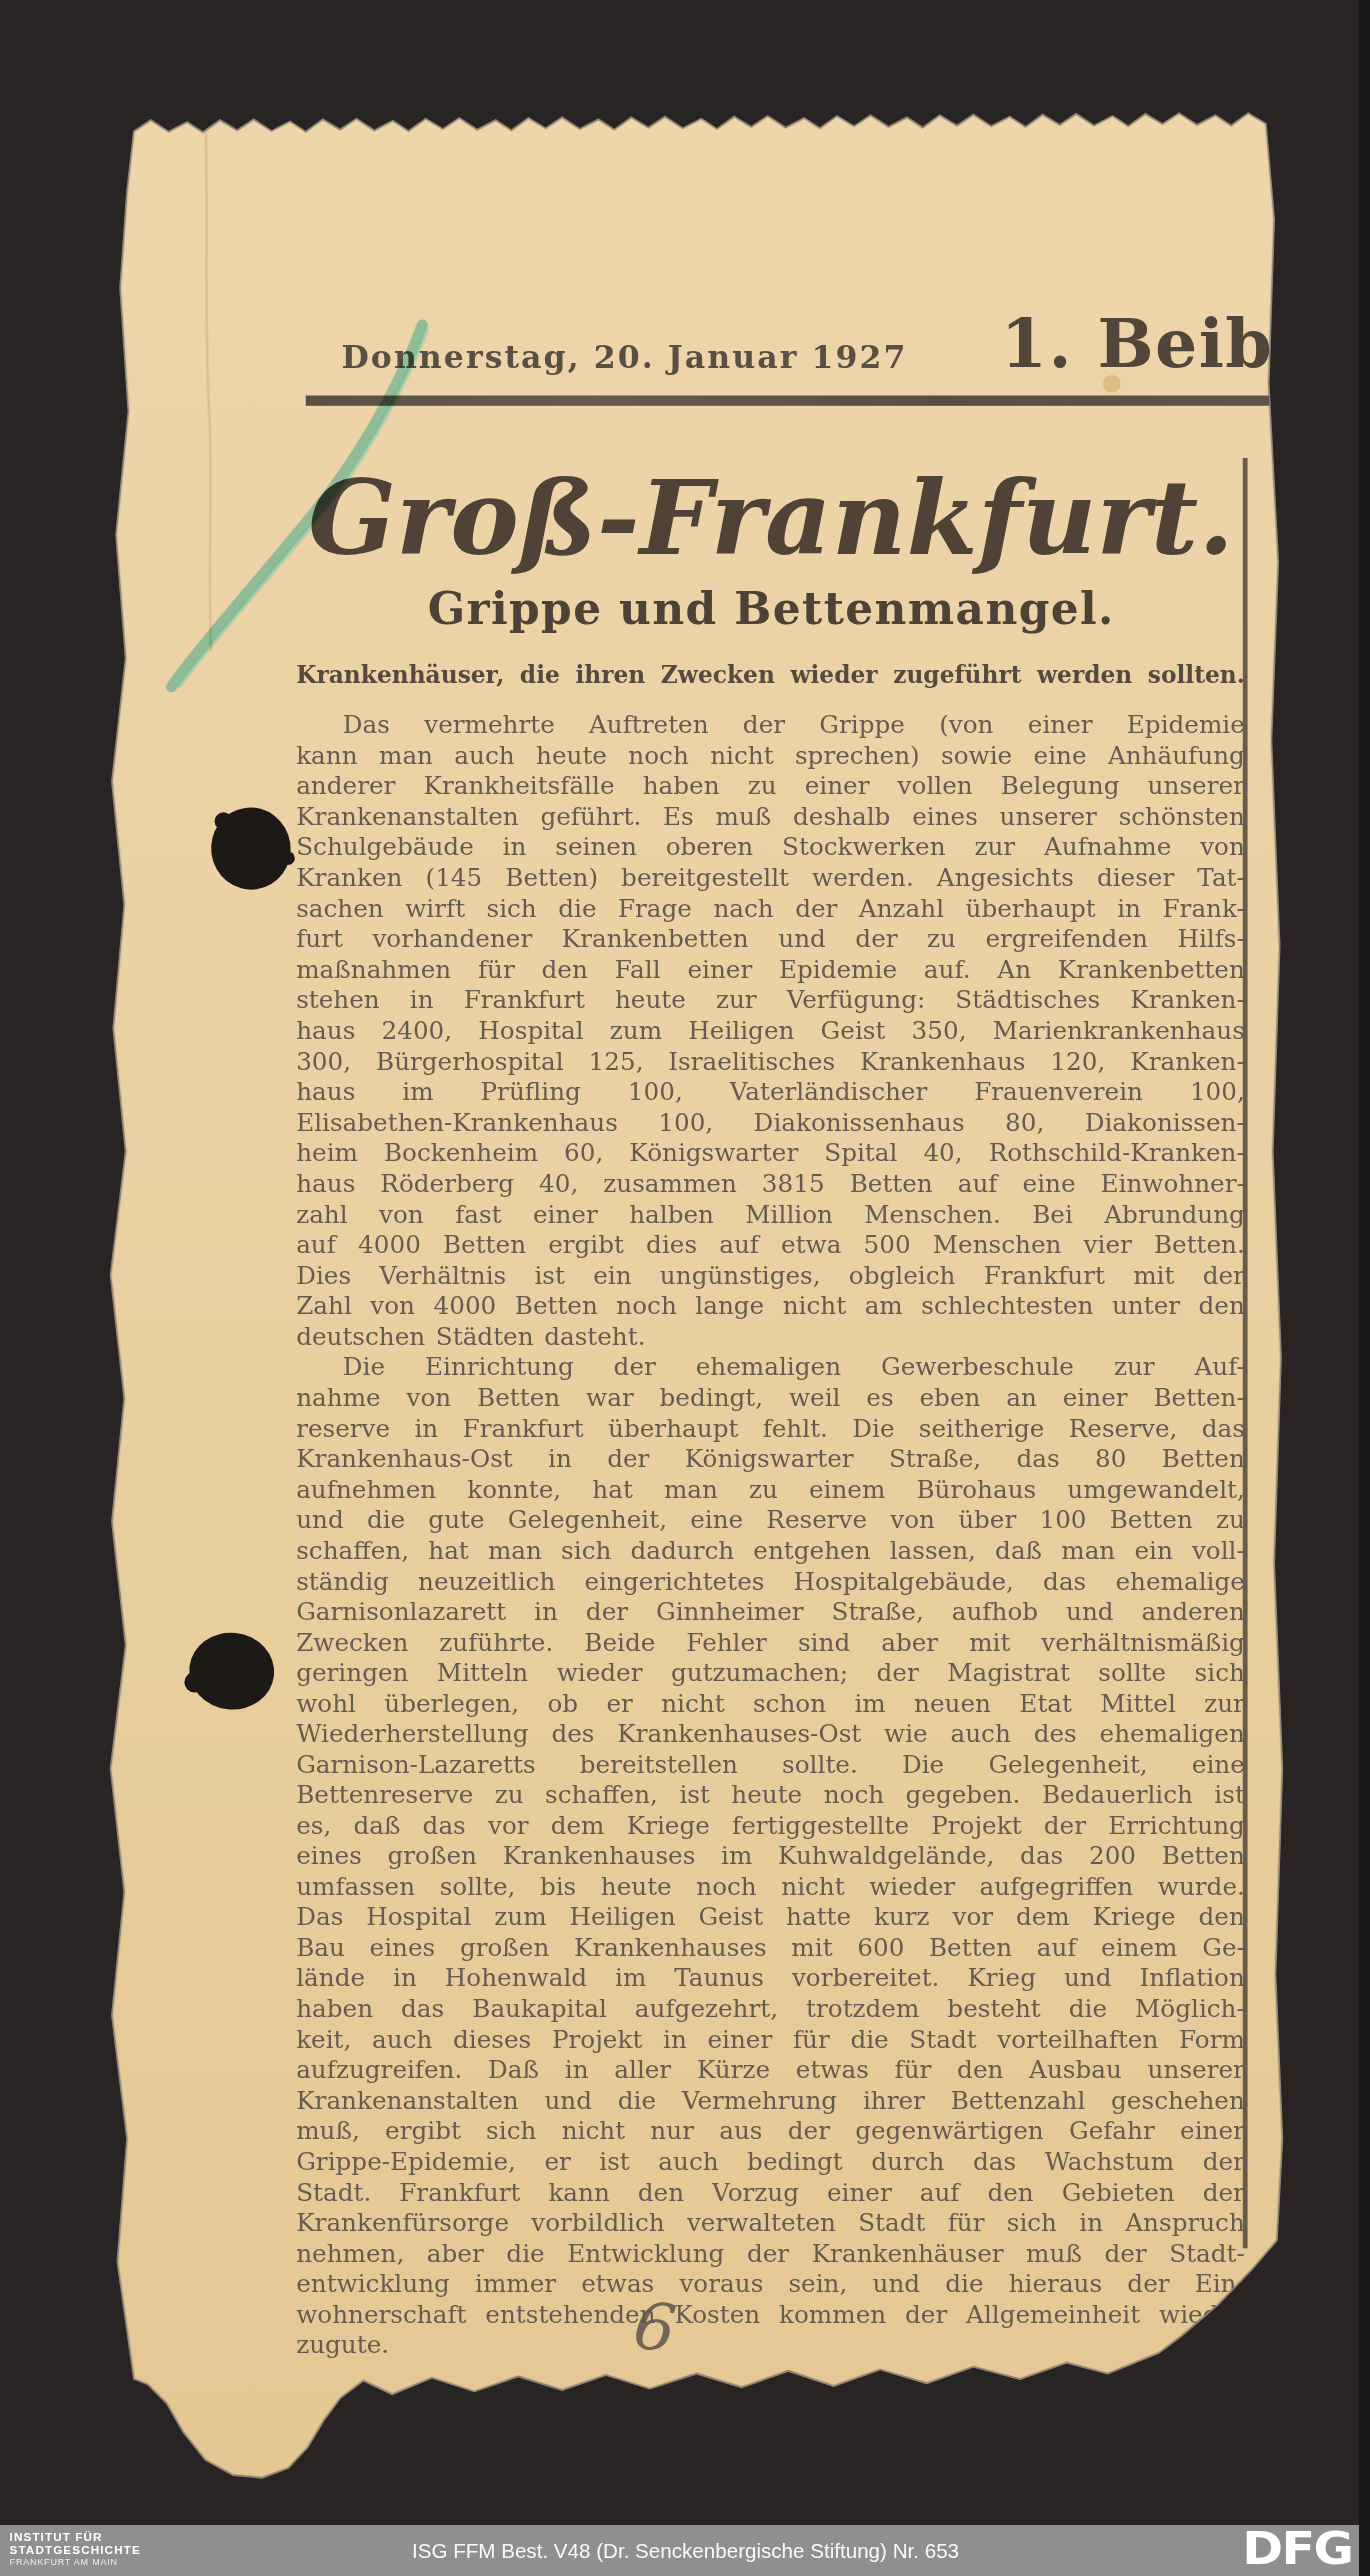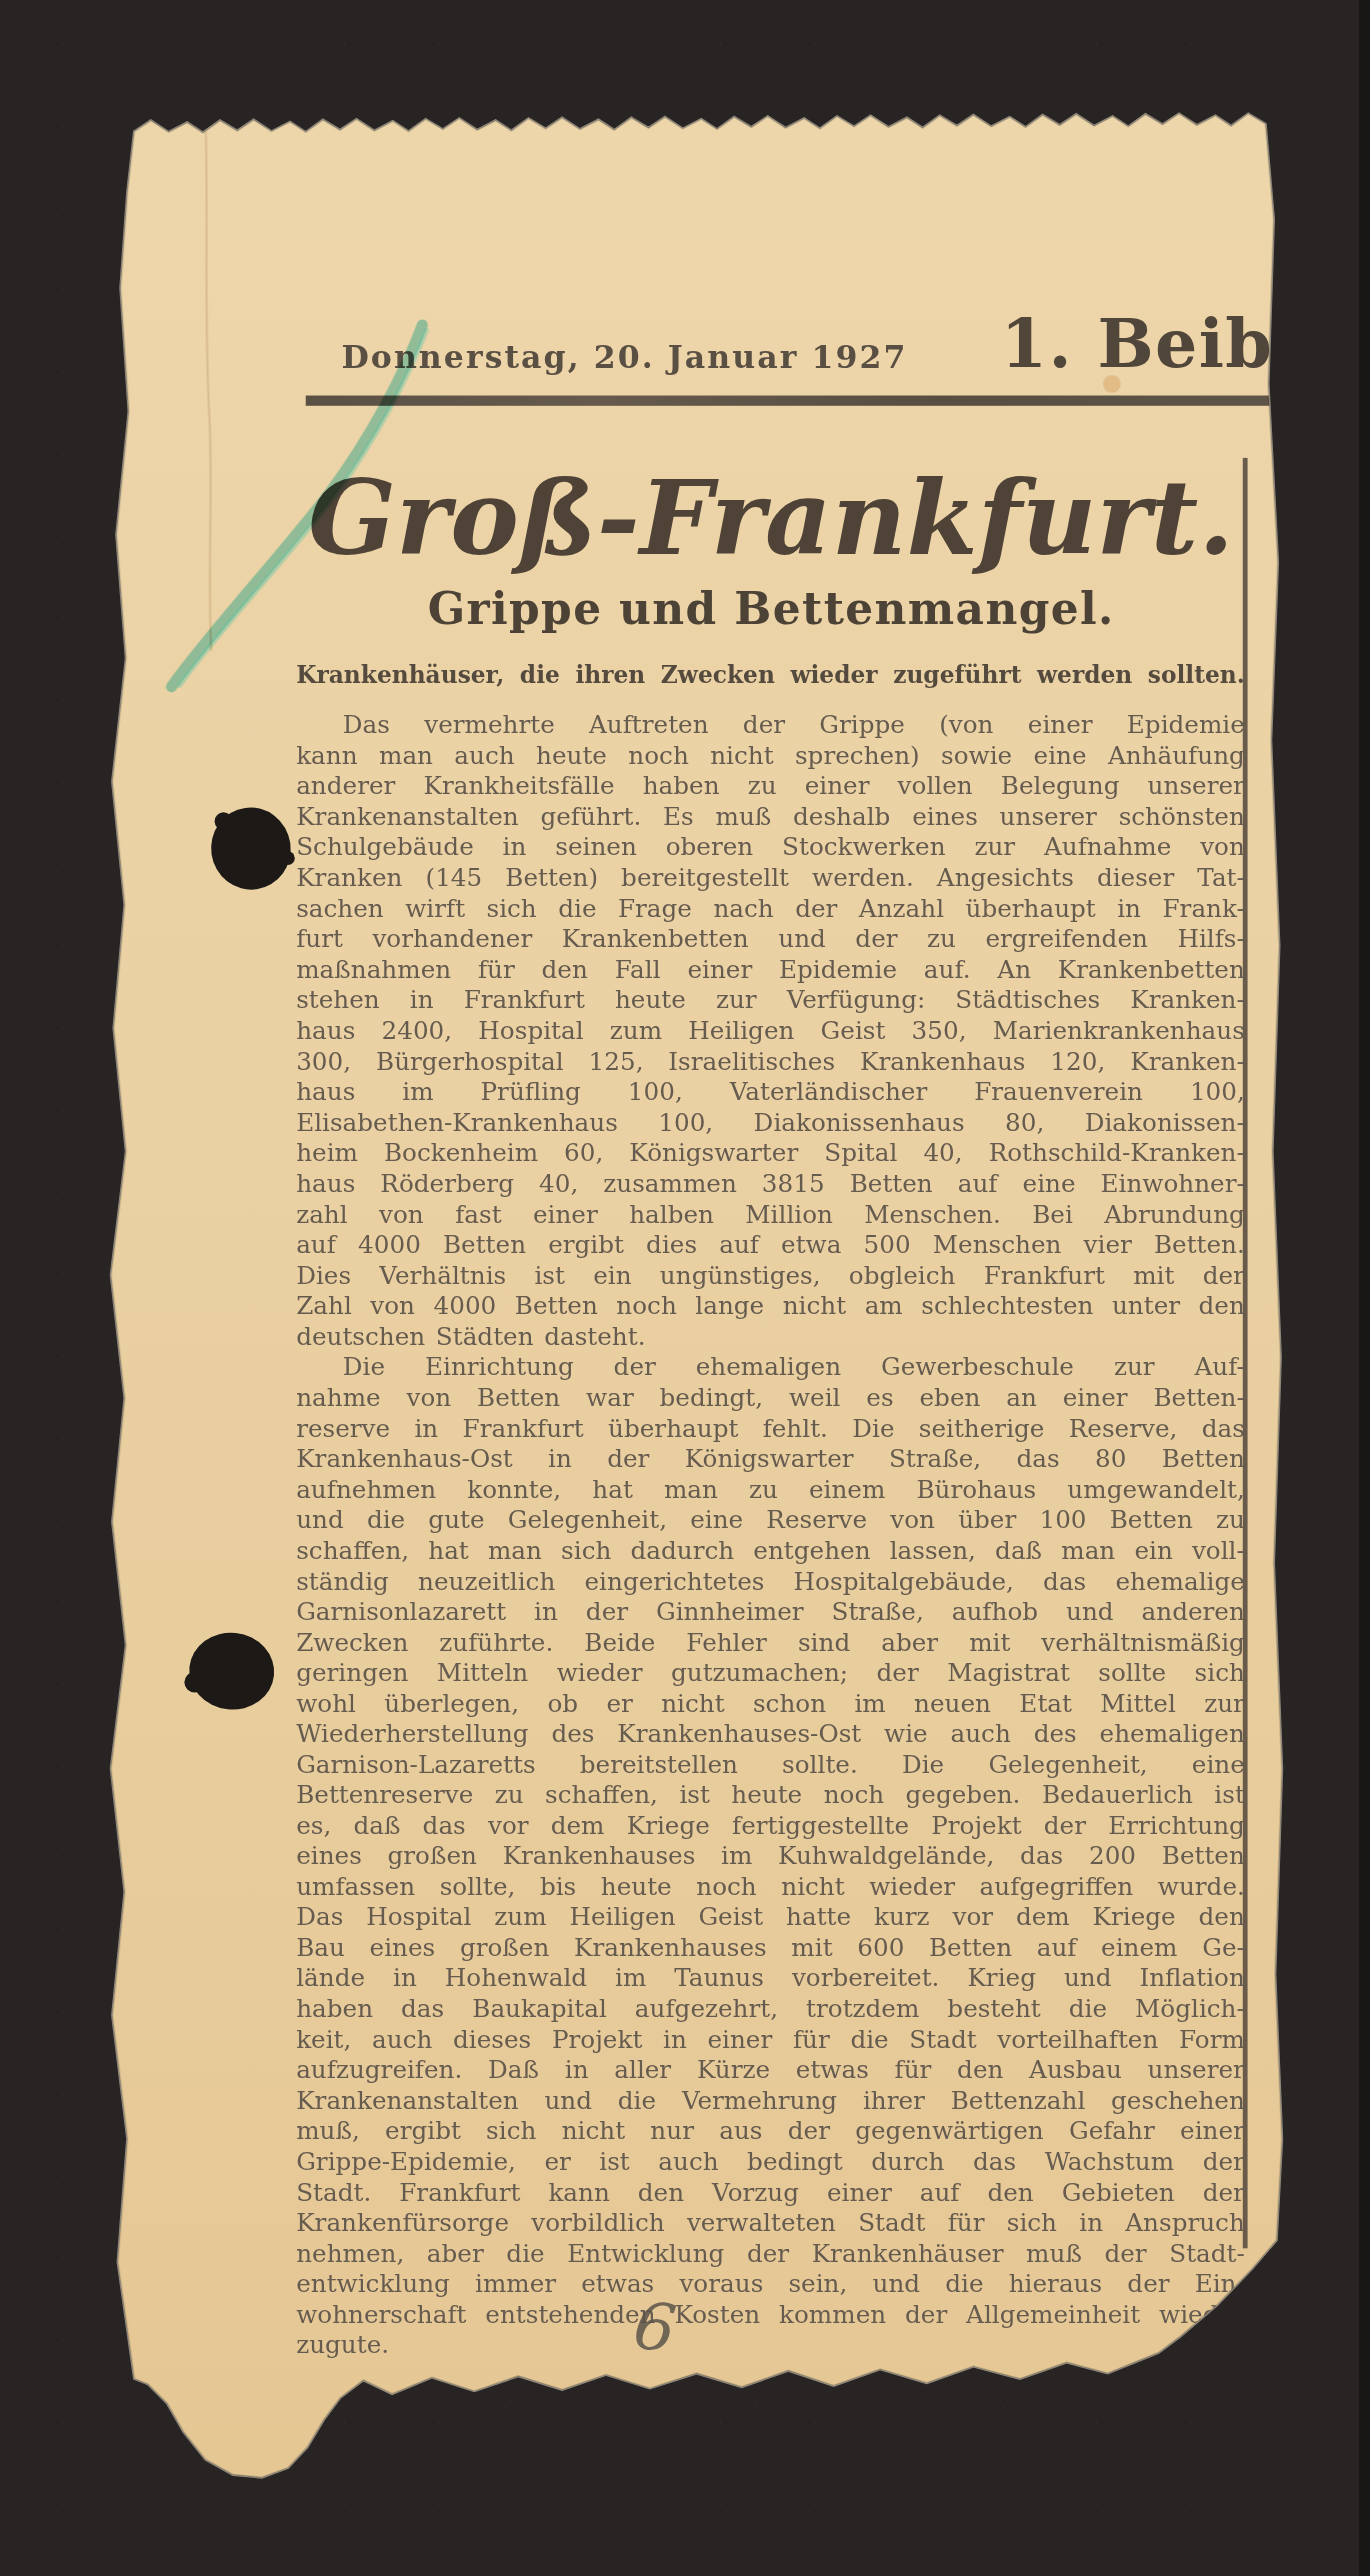--- a/index.html
+++ b/index.html
@@ -183,14 +183,23 @@
       </g>
       <g fill="#1c1917">
         <ellipse cx="338" cy="2438" rx="62" ry="56" transform="rotate(6 338 2438)"></ellipse>
         <circle cx="284" cy="2454" r="15"></circle>
       </g>
     </g>
 
     <use href="#paperPath" fill="none" stroke="rgba(0,0,0,0.20)" stroke-width="2"></use>
   </svg>
 
+  <div class="archivebar">
+    <div class="inst">
+      <div class="l1">INSTITUT FÜR</div>
+      <div class="l2">STADTGESCHICHTE</div>
+      <div class="l3">FRANKFURT AM MAIN</div>
+    </div>
+    <div class="caption">ISG FFM Best. V48 (Dr. Senckenbergische Stiftung) Nr. 653</div>
+    <div class="dfg">DFG</div>
+  </div>
 </div>
 
 
 </body></html>

